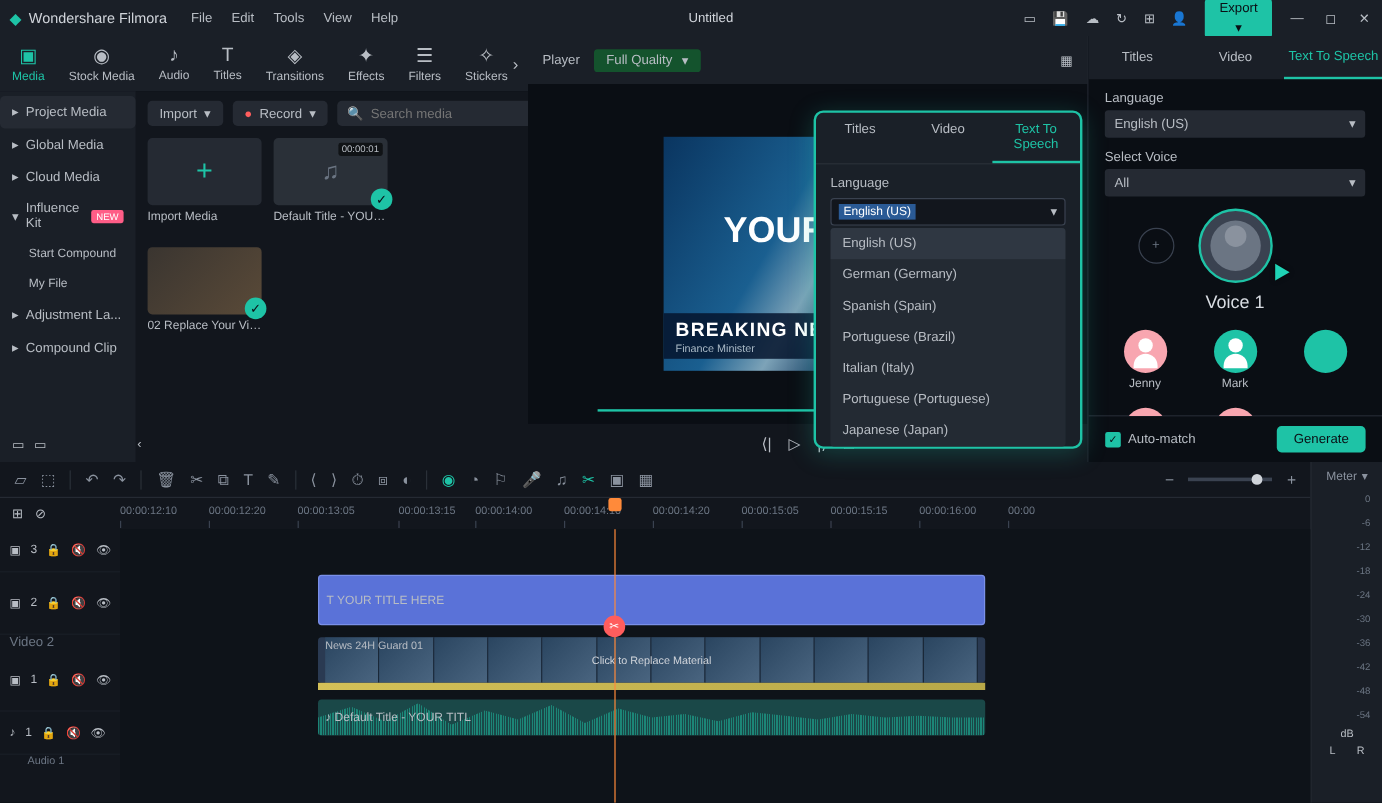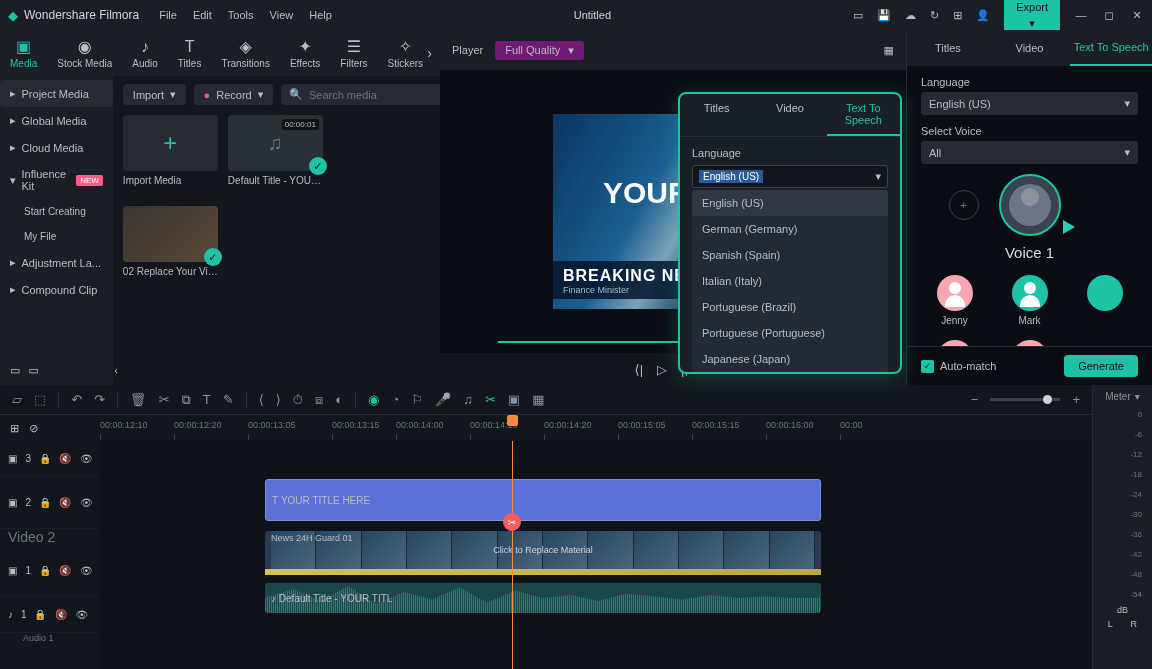--- a/index.html
+++ b/index.html
@@ -40,21 +40,21 @@
 .mg-search input { background: none; border: none; color: #b8bdc4; outline: none; flex: 1; font-size: 11px; }
 .thumbs { display: flex; gap: 10px; flex-wrap: wrap; }
 .thumb { width: 95px; }
 .thumb .box { width: 95px; height: 56px; background: #252a33; border-radius: 4px; position: relative; display: flex; align-items: center; justify-content: center; }
 .thumb .lbl { font-size: 10px; margin-top: 4px; white-space: nowrap; overflow: hidden; text-overflow: ellipsis; }
 .thumb .plus { color: #1ec3a6; font-size: 24px; }
 .thumb .dur { position: absolute; top: 4px; right: 4px; background: rgba(0,0,0,.6); font-size: 8px; padding: 1px 3px; border-radius: 2px; }
 .thumb .check { position: absolute; bottom: -4px; right: -4px; width: 18px; height: 18px; background: #1ec3a6; border-radius: 50%; color: #0a0e14; display: flex; align-items: center; justify-content: center; font-size: 11px; }
 
 .player-bar { height: 40px; background: #1a1f27; display: flex; align-items: center; padding: 0 12px; gap: 12px; }
-.pb-sel { background: #701a75; padding: 3px 10px; border-radius: 3px; font-size: 11px; display: flex; align-items: center; gap: 8px; }
+.pb-sel { background: #14532d; padding: 3px 10px; border-radius: 3px; font-size: 11px; display: flex; align-items: center; gap: 8px; }
 .preview { flex: 1; background: #0a0e14; position: relative; display: flex; align-items: center; justify-content: center; }
 .preview-inner { width: 240px; height: 195px; background: linear-gradient(120deg, #0a3560 0%, #1a5f90 40%, #7da3b8 55%, #1a3f65 70%); position: relative; overflow: hidden; }
 .pv-title { position: absolute; top: 62px; left: 50%; transform: translateX(-50%); color: #fff; font-size: 30px; font-weight: 700; white-space: nowrap; }
 .pv-lower { position: absolute; bottom: 10px; left: 0; right: 0; background: rgba(5,20,45,.85); padding: 6px 10px 4px; }
 .pv-breaking { color: #fff; font-weight: 700; font-size: 16px; letter-spacing: 1px; }
 .pv-sub { color: #a9b9c6; font-size: 9px; }
 .play-ctrl { height: 32px; display: flex; align-items: center; justify-content: center; gap: 14px; background: #12161d; }
 .play-ctrl span { cursor: pointer; font-size: 13px; }
 
 
@@ -215,21 +215,21 @@
           </div>
         <div class="ms-item">
             <span>▸</span>
             <span>Cloud Media</span>
           </div>
         <div class="ms-item">
             <span>▾</span>
             <span>Influence Kit</span>
             <span class="badge-new">NEW</span>
           </div>
-        <div class="ms-sub">Start Creating</div>
+        <div class="ms-sub">Start Compound</div>
         <div class="ms-sub">My File</div>
         <div class="ms-item">
             <span>▸</span>
             <span>Adjustment La...</span>
           </div>
         <div class="ms-item">
             <span>▸</span>
             <span>Compound Clip</span>
           </div>
         <div class="media-bottom">
@@ -318,22 +318,22 @@
       <div class="pop-body">
         <div class="pop-label">Language</div>
         <div class="pop-select">
           <span class="val">English (US)</span>
           <span>▾</span>
         </div>
         <div class="pop-drop">
           <div class="opt hover">English (US)</div>
           <div class="opt">German (Germany)</div>
           <div class="opt">Spanish (Spain)</div>
+          <div class="opt">Portuguese (Brazil)</div>
           <div class="opt">Italian (Italy)</div>
-          <div class="opt">Portuguese (Brazil)</div>
           <div class="opt">Portuguese (Portuguese)</div>
           <div class="opt">Japanese (Japan)</div>
 
         </div>
       </div>
     </div>
   </div>
 
   <div class="col-right">
     <div class="rp-tabs">
@@ -457,21 +457,21 @@
           <span class="tick" style="left: 518px;">00:00:15:05</span>
           <span class="tick" style="left: 592px;">00:00:15:15</span>
           <span class="tick" style="left: 666px;">00:00:16:00</span>
           <span class="tick" style="left: 740px;">00:00</span>
         </div>
     </div>
     <div class="tl-tracks">
       <div class="tl-track-heads">
         <div class="track-head"><span>▣</span>3 <span>🔒</span><span>🔇</span><span>👁</span></div>
         <div class="track-head tall"><span>▣</span>2 <span>🔒</span><span>🔇</span><span>👁</span></div>
-        <div style="font-size:14px;padding-left:8px;color:#6b7583">Video 2</div>
+        <div style="font-size:11px;padding-left:8px;color:#6b7583">Video 2</div>
         <div class="track-head tall"><span>▣</span>1 <span>🔒</span><span>🔇</span><span>👁</span></div>
         <div class="track-head"><span>♪</span>1 <span>🔒</span><span>🔇</span><span>👁</span></div>
         <div style="font-size:9px;padding-left:23px;color:#6b7583">Audio 1</div>
       </div>
       <div class="tl-track-body">
         <div class="clip clip-title"><span>T</span>&nbsp;<span>YOUR TITLE HERE</span></div>
         <div class="clip clip-video">
           <div class="frames">
               <div class="frame"></div>
               <div class="frame"></div>

